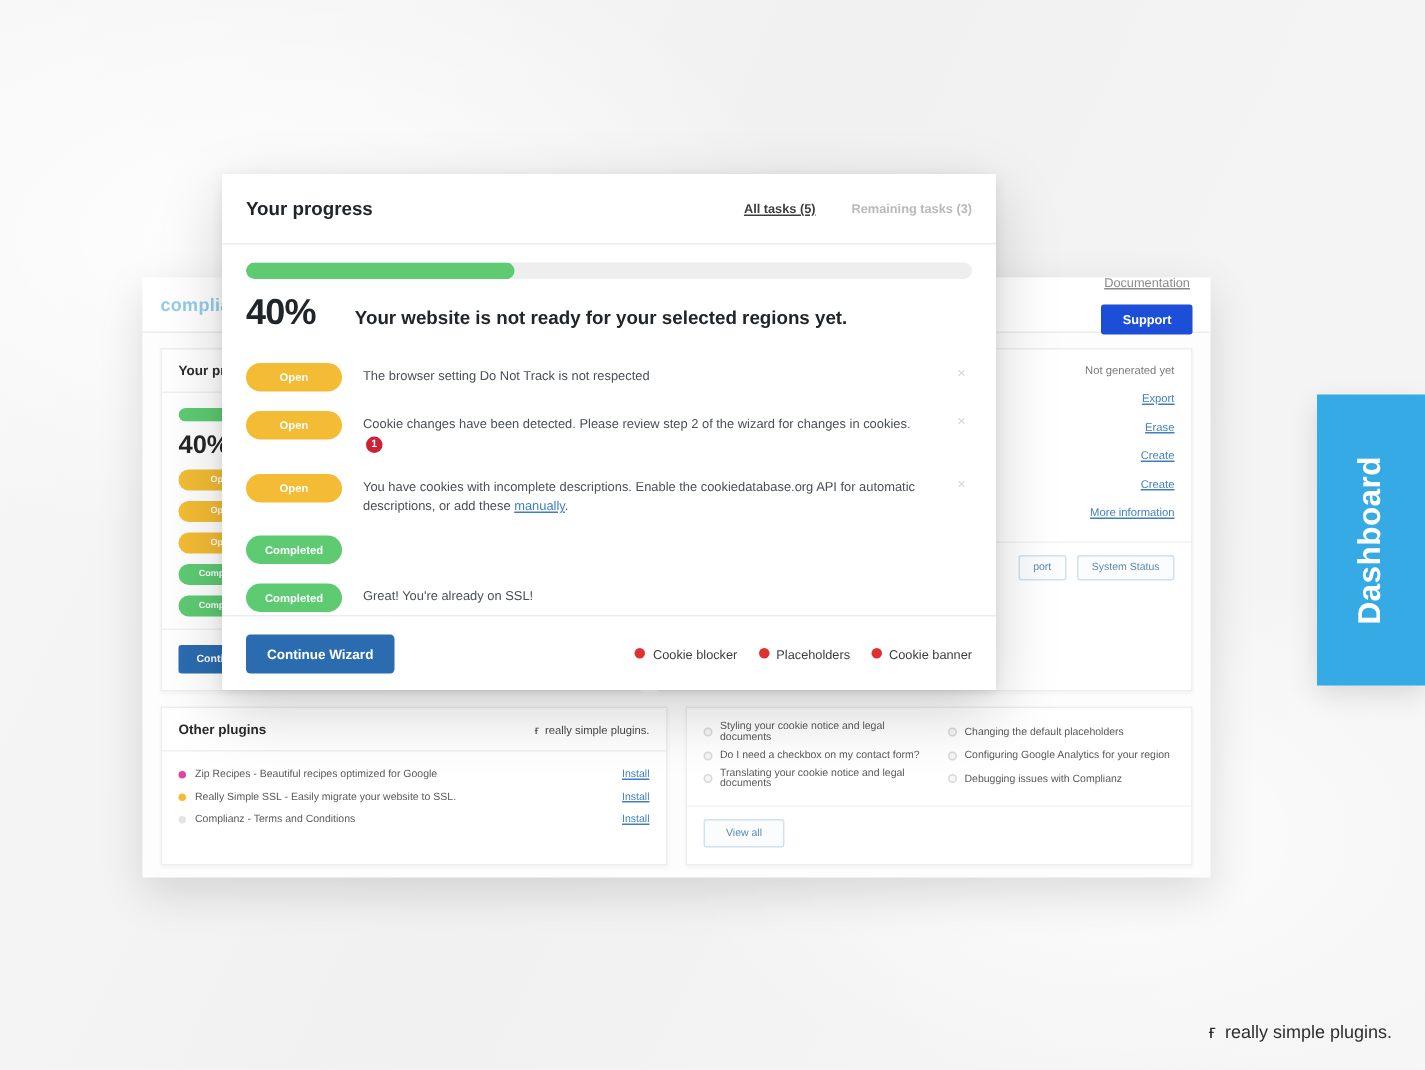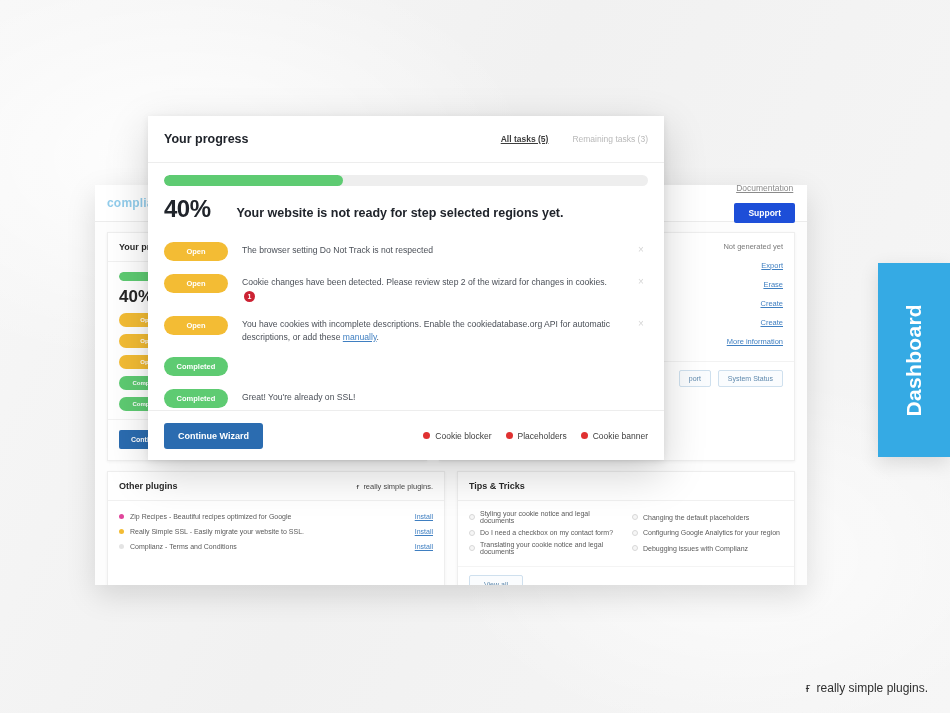--- a/index.html
+++ b/index.html
@@ -173,21 +173,21 @@
     display: flex; flex-direction: column;
   }
   .modal-head {
     height: 47px; flex: none;
     border-bottom: 1px solid #ededed;
     display: flex; align-items: center; justify-content: space-between;
     padding: 0 16px;
   }
   .modal-title { font-size: 12.5px; font-weight: 700; color: #20242b; }
   .tabs { display: flex; align-items: center; gap: 24px; }
-  .tab { font-size: 8.5px; color: #b9b9b9; }
+  .tab { font-size: 8.5px; color: #b9b9b9; font-weight: bold; }
   .tab.active { color: #3d3d3d; text-decoration: underline; font-weight: 600; }
 
   .modal-body { flex: 1; padding: 12px 16px 0 16px; overflow: hidden; }
   .bar-wrap {
     height: 11px; border-radius: 6px; background: #eeeeee; overflow: hidden;
   }
   .bar-fill { height: 100%; background: #5ecb72; border-radius: 6px; }
 
   .headline-row {
     display: flex; align-items: baseline; gap: 26px;
@@ -348,21 +348,20 @@
           </div>
           <div class="plugin-row">
             <span class="dot" style="background: rgb(228, 228, 228);"></span>
             <span class="name">Complianz - Terms and Conditions</span>
             <span class="install">Install</span>
           </div>
         </div>
     </div>
 
     <div class="card tips-card">
-      <div class="card-head">Tips &amp; Tricks</div>
       <div class="tips-grid" id="tips-grid">
           <div class="tip">
             <span class="bullet"></span>
             <span>Styling your cookie notice and legal documents</span>
           </div>
           <div class="tip">
             <span class="bullet"></span>
             <span>Changing the default placeholders</span>
           </div>
           <div class="tip">
@@ -404,21 +403,21 @@
       </div>
   </div>
 
   <div class="modal-body">
     <div class="bar-wrap">
       <div class="bar-fill" id="modal-fill" style="width: 37%;"></div>
     </div>
 
     <div class="headline-row">
       <div class="pct">40%</div>
-      <div class="headline">Your website is not ready for step selected regions yet.</div>
+      <div class="headline">Your website is not ready for your selected regions yet.</div>
     </div>
 
     <div class="task-list" id="task-list">
         <div class="task">
           <span class="status open">Open</span>
           <div class="text">The browser setting Do Not Track is not respected</div>
           <span class="dismiss">×</span>
         </div>
         <div class="task">
           <span class="status open">Open</span>

